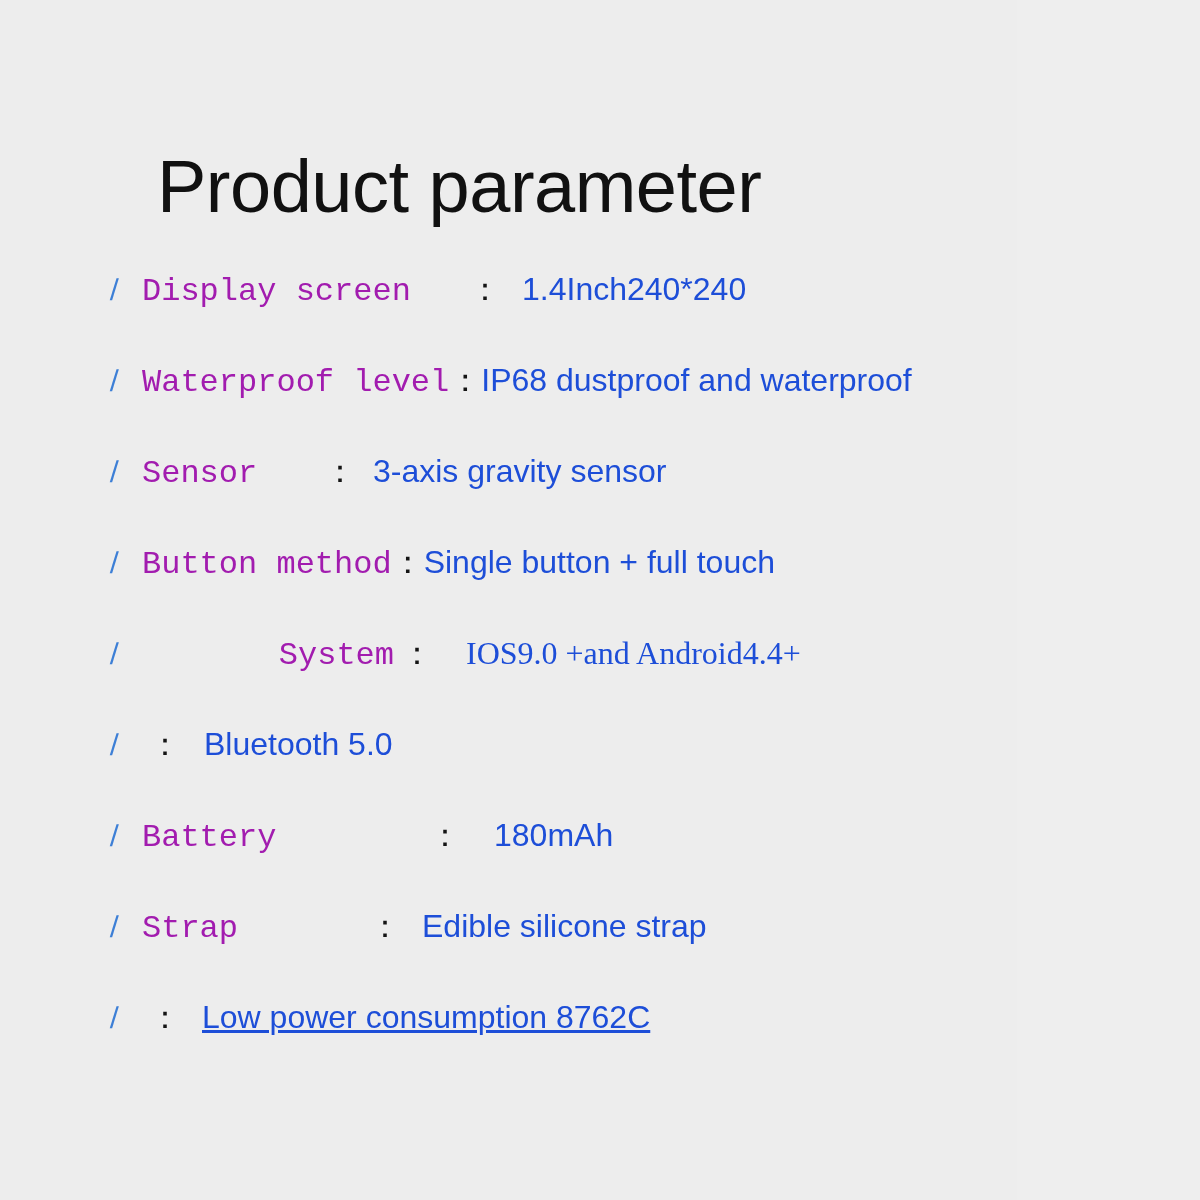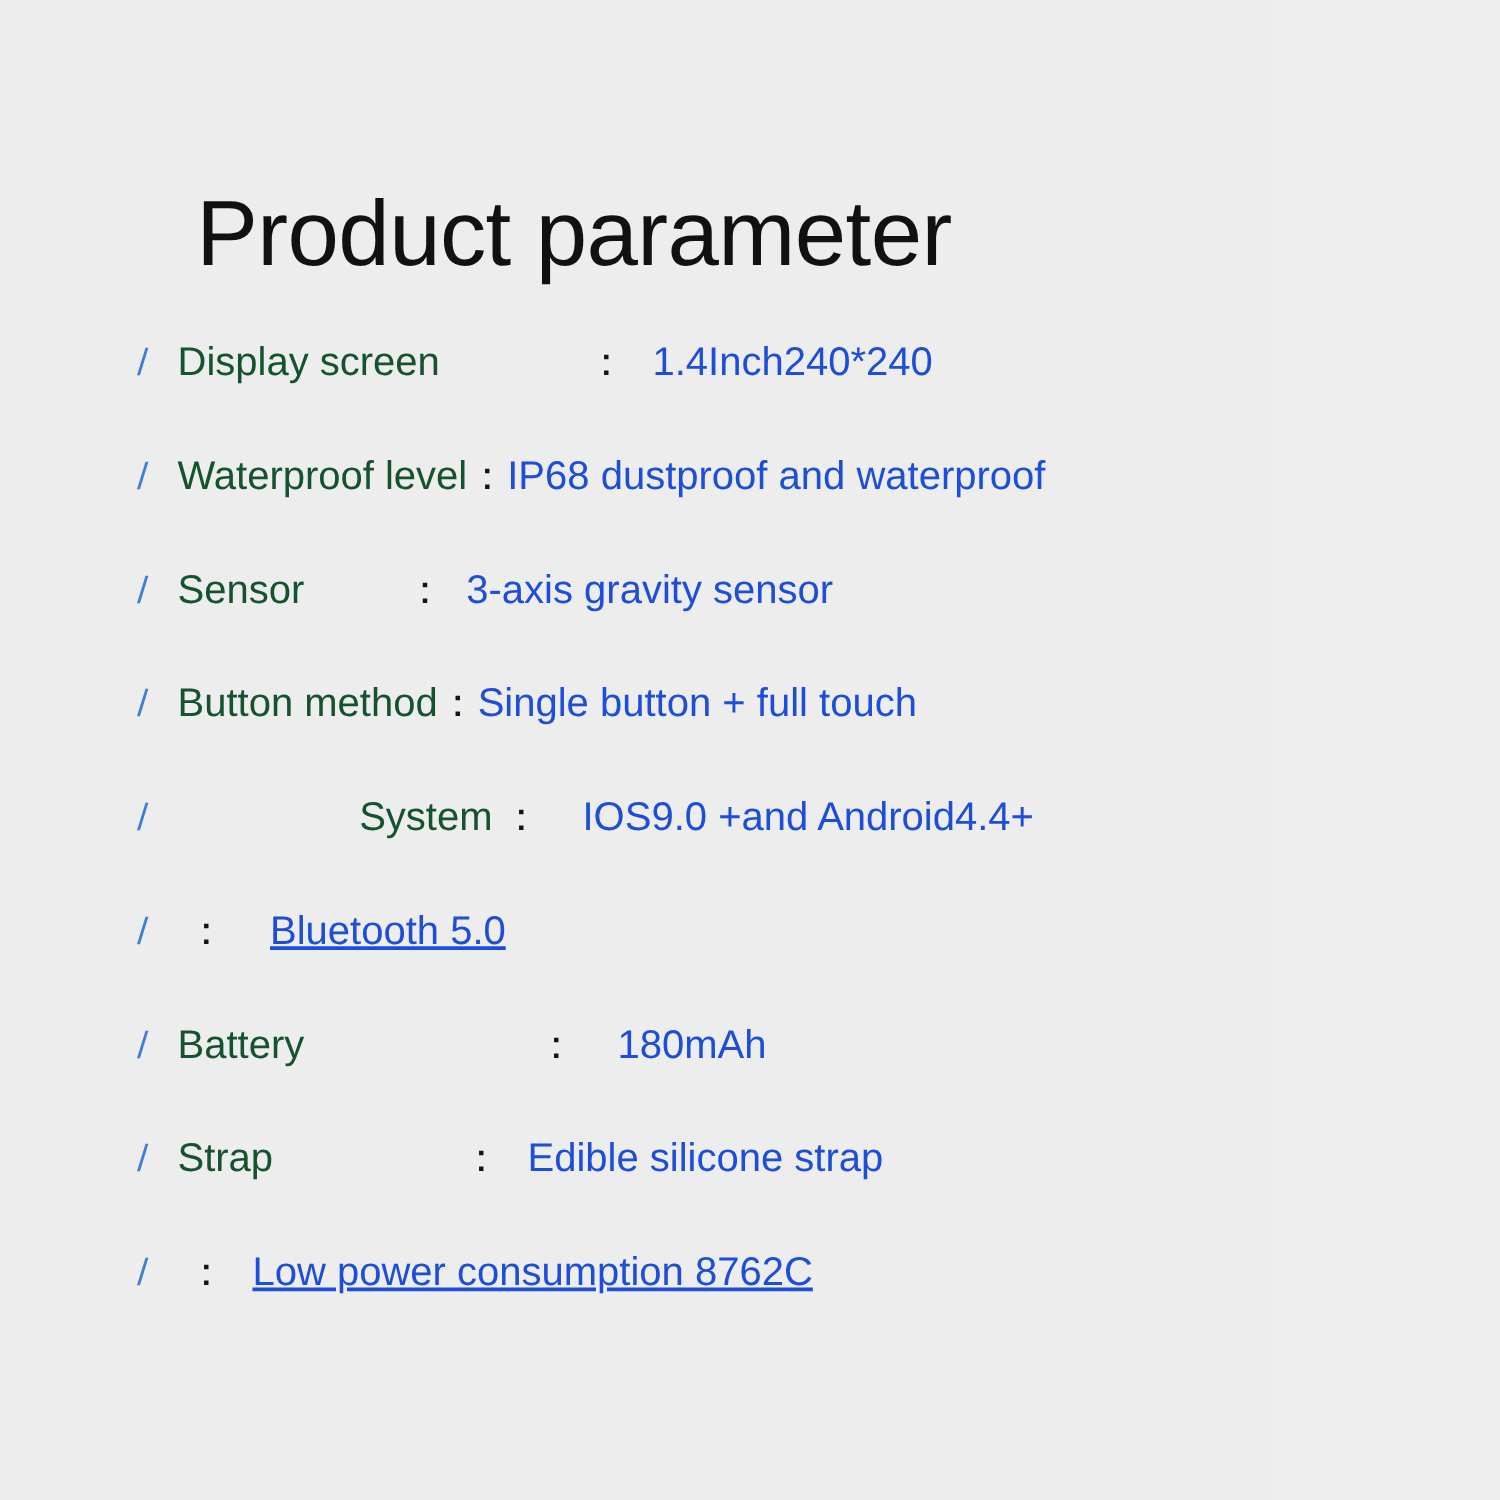--- a/index.html
+++ b/index.html
@@ -54,22 +54,23 @@
     font-size: 30px;
     font-weight: 400;
     line-height: 1;
     width: 32px;
     flex: none;
     transform: skewX(-2deg);
   }
 
   .spec-label {
     font-size: 32px;
-    color: #14532d;
+    color: #a21caf;
     flex: none;
+    font-family: Liberation Mono, monospace;
   }
 
   .spec-sep {
     font-size: 32px;
     color: #141414;
     flex: none;
     text-align: center;
   }
 
   .spec-value {
@@ -90,25 +91,25 @@
   .r2 .spec-label { width: 175px; }
   .r2 .spec-sep   { width: 46px; }
   .r2 .spec-value { margin-left: 10px; }
 
   .r3 .spec-label { width: auto; }
   .r3 .spec-sep   { width: 18px; }
   .r3 .spec-value { margin-left: 14px; }
 
   .r4 .spec-label { width: 252px; text-align: right; }
   .r4 .spec-sep   { width: 46px; }
-  .r4 .spec-value { margin-left: 26px; }
+  .r4 .spec-value { margin-left: 26px; font-family: Liberation Serif, serif; }
 
   .r5 .spec-label { width: 280px; }
   .r5 .spec-sep   { width: 46px; }
-  .r5 .spec-value { margin-left: 28px; text-decoration: underline; }
+  .r5 .spec-value { margin-left: 16px; }
 
   .r6 .spec-label { width: 280px; }
   .r6 .spec-sep   { width: 46px; }
   .r6 .spec-value { margin-left: 26px; text-align: center; }
 
   .r7 .spec-label { width: 220px; }
   .r7 .spec-sep   { width: 46px; }
   .r7 .spec-value { margin-left: 14px; }
 
   .r8 .spec-label { width: 220px; margin-left: 8px; }

